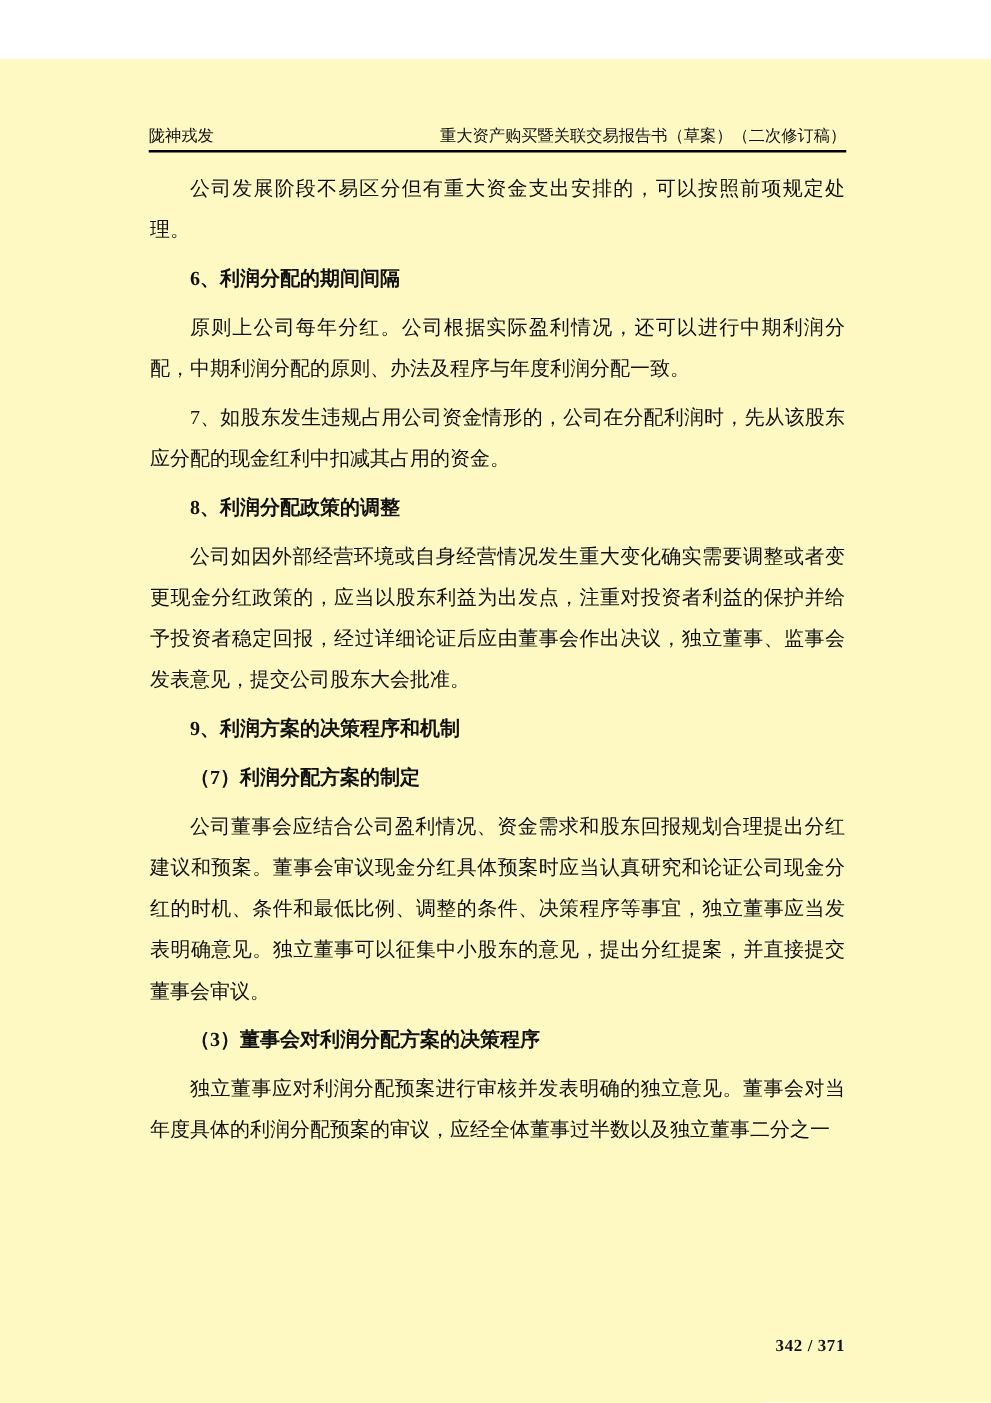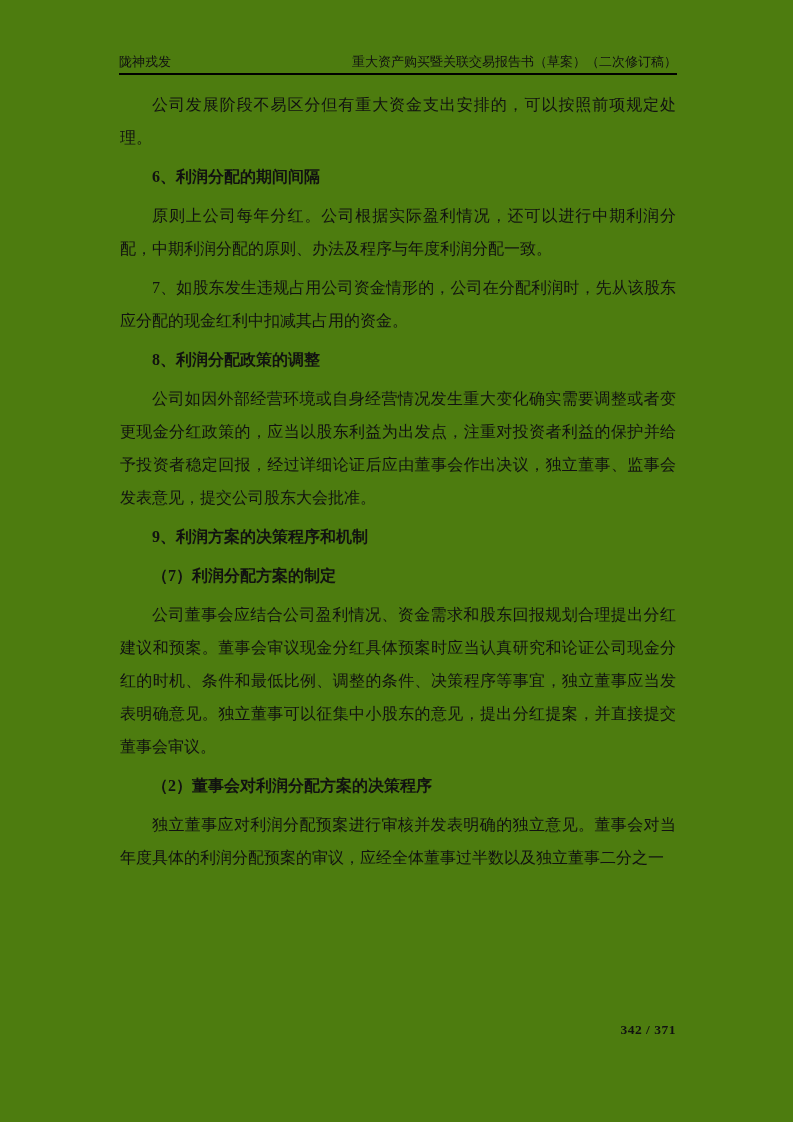--- a/index.html
+++ b/index.html
@@ -5,21 +5,22 @@
   html, body { margin: 0; padding: 0; background: #ffffff; }
   body {
     width: 793px; height: 1122px;
     position: relative;
     font-family: "Liberation Serif", "DejaVu Serif", serif;
     color: #111111;
     overflow: hidden;
   }
   .page {
     position: absolute; inset: 0;
-    background: #4d7c0f;
+    background: #fef9c3;
+    margin-top: 47px;
   }
   .doc-header {
     position: absolute;
     left: 119px; right: 116px; top: 52px;
     display: flex; justify-content: space-between; align-items: flex-end;
     font-size: 13px; line-height: 19px;
     border-bottom: 2px solid #000000;
     padding-bottom: 2px;
     white-space: nowrap;
   }
@@ -60,19 +61,19 @@
   <div class="doc-body">
     <p class="para">公司发展阶段不易区分但有重大资金支出安排的，可以按照前项规定处理。</p>
     <p class="head">6、利润分配的期间间隔</p>
     <p class="para">原则上公司每年分红。公司根据实际盈利情况，还可以进行中期利润分配，中期利润分配的原则、办法及程序与年度利润分配一致。</p>
     <p class="para">7、如股东发生违规占用公司资金情形的，公司在分配利润时，先从该股东应分配的现金红利中扣减其占用的资金。</p>
     <p class="head">8、利润分配政策的调整</p>
     <p class="para">公司如因外部经营环境或自身经营情况发生重大变化确实需要调整或者变更现金分红政策的，应当以股东利益为出发点，注重对投资者利益的保护并给予投资者稳定回报，经过详细论证后应由董事会作出决议，独立董事、监事会发表意见，提交公司股东大会批准。</p>
     <p class="head">9、利润方案的决策程序和机制</p>
     <p class="head">（7）利润分配方案的制定</p>
     <p class="para">公司董事会应结合公司盈利情况、资金需求和股东回报规划合理提出分红建议和预案。董事会审议现金分红具体预案时应当认真研究和论证公司现金分红的时机、条件和最低比例、调整的条件、决策程序等事宜，独立董事应当发表明确意见。独立董事可以征集中小股东的意见，提出分红提案，并直接提交董事会审议。</p>
-    <p class="head">（2）董事会对利润分配方案的决策程序</p>
+    <p class="head">（3）董事会对利润分配方案的决策程序</p>
     <p class="para">独立董事应对利润分配预案进行审核并发表明确的独立意见。董事会对当年度具体的利润分配预案的审议，应经全体董事过半数以及独立董事二分之一</p>
   </div>
 
   <div class="doc-footer">342 / 371</div>
 
 </div>
 
 </body></html>

